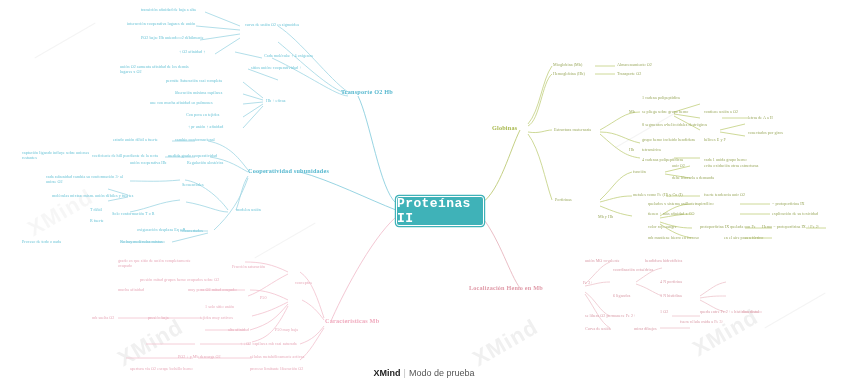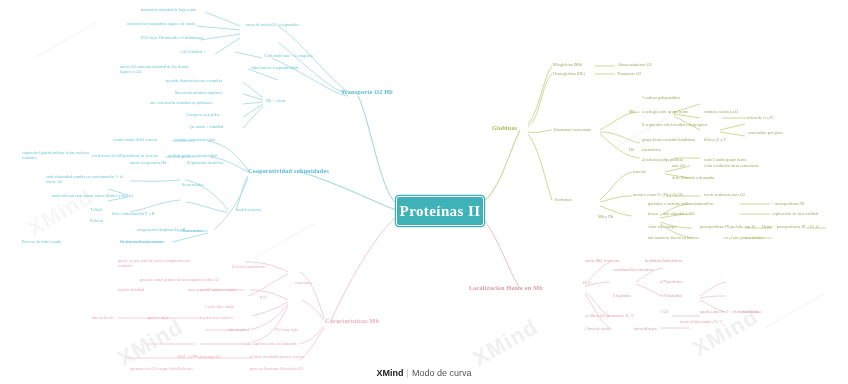--- a/index.html
+++ b/index.html
@@ -33,22 +33,22 @@
   .t.c-pk2{color:#e09ba9;}
   
   #root{
     position:absolute;left:396px;top:196px;width:86px;height:28px;
     background:#3fb2b8;border:1.4px solid #ffffff;
     box-shadow:0 0 0 1.2px #3fb2b8;
     border-radius:3px;
     display:flex;align-items:center;justify-content:center;
   }
   #root span{
-    color:#ffffff;font-size:15px;font-weight:bold;letter-spacing:.4px;
-    font-family:Liberation Serif, serif;
+    color:#ffffff;font-size:13px;font-weight:bold;letter-spacing:.4px;
+    font-family:Liberation Mono, monospace;
   }
   
   #footer{position:absolute;left:0;bottom:6px;width:848px;text-align:center;
     font-family:"Liberation Sans",sans-serif;font-size:9px;color:#4a4a4a;}
   #footer b{font-weight:bold;color:#222;}
   #footer .sep{color:#bdbdbd;margin:0 3px;}
   #footer .md{color:#555;}
 </style>
 </head>
 <body>
@@ -297,14 +297,14 @@
 <div class="n c-pk2" style="left:660px;top:280px;">4 N porfirina</div>
 <div class="n c-pk2" style="left:660px;top:294px;">1 N histidina</div>
 <div class="n c-pk2" style="left:660px;top:310px;">1 O2</div>
 <div class="n c-pk2" style="left:700px;top:310px;">queda entre Fe 2+ e histidina distal</div>
 <div class="n c-pk2" style="left:585px;top:314px;">se libera O2 permanece Fe 2+</div>
 <div class="n c-pk2" style="left:680px;top:320px;">fuera célula oxida a Fe 3+</div>
 <div class="n c-pk2" style="left:585px;top:327px;">Curva de unión</div>
 <div class="n c-pk2" style="left:634px;top:327px;">mirar dibujos</div>
 
 <div id="footer">
-  <b>XMind</b><span class="sep">|</span><span class="md">Modo de curva</span>
+  <b>XMind</b><span class="sep">|</span><span class="md">Modo de prueba</span>
 </div>
 
 </body></html>

